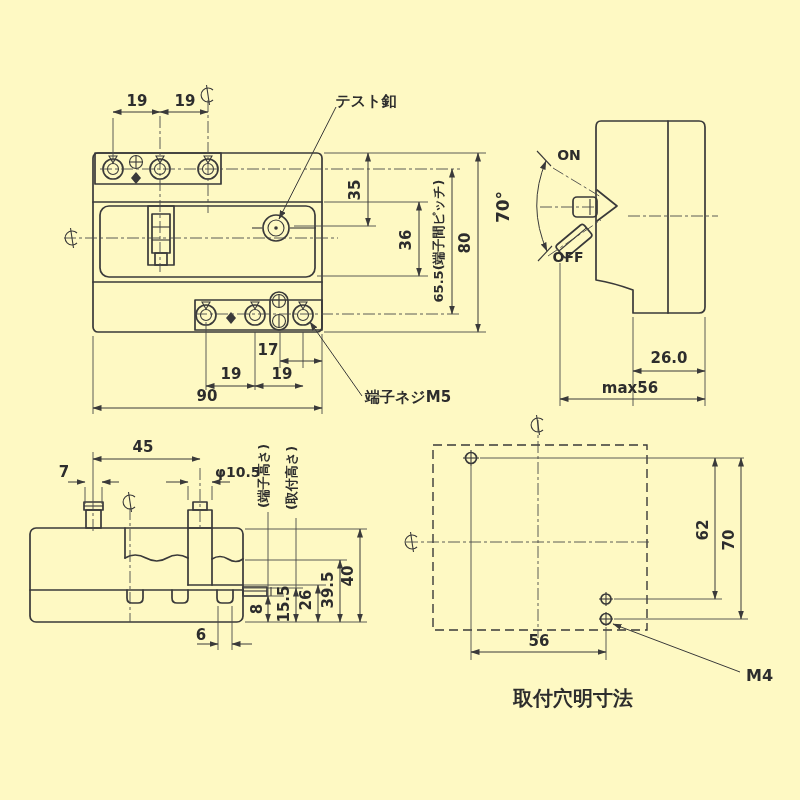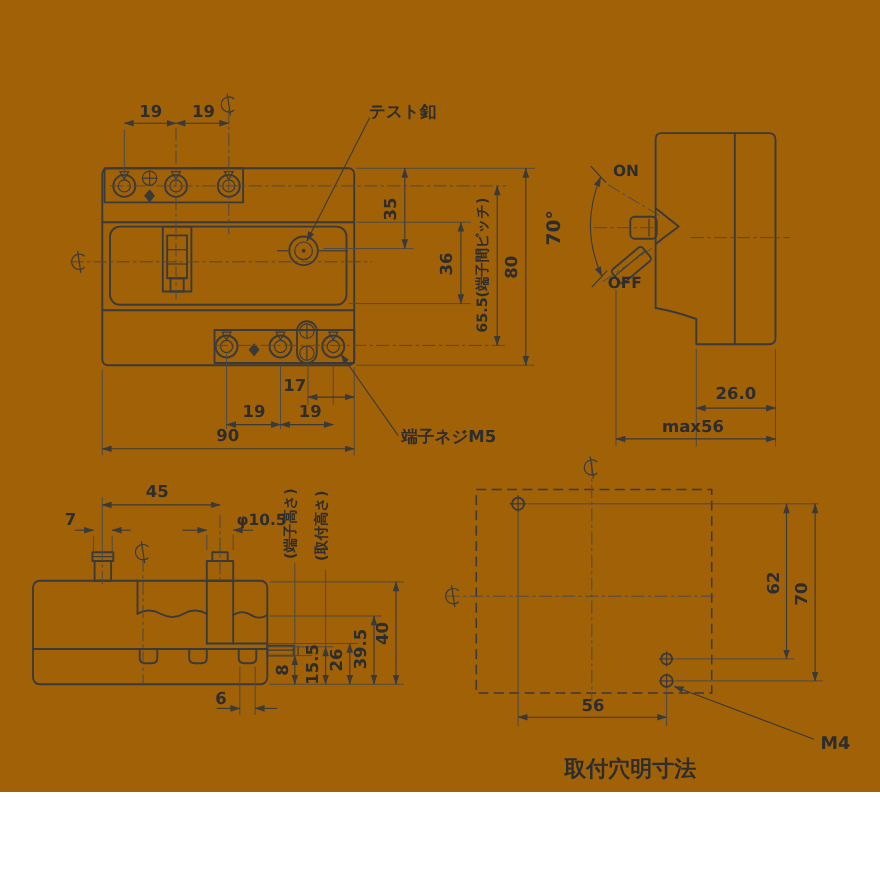--- a/index.html
+++ b/index.html
@@ -1,16 +1,16 @@
 <!DOCTYPE html>
 <html><head>
 <meta charset="utf-8">
 <style>
   html,body{margin:0;padding:0;background:#ffffff;}
-  .page{width:800px;height:720px;background:#a16207;position:relative;overflow:hidden;text-decoration:underline;}
+  .page{width:800px;height:800px;background:#fef9c3;position:relative;overflow:hidden;text-decoration:underline;}
   svg{display:block;}
   .ol{fill:none;stroke:#3a3a3a;stroke-width:1.7;stroke-linejoin:round;stroke-linecap:round;}
   .tl{fill:none;stroke:#3a3a3a;stroke-width:1.1;}
   .xl{fill:none;stroke:#4a4a4a;stroke-width:0.9;}
   .cl{fill:none;stroke:#4a4a4a;stroke-width:0.9;stroke-dasharray:12 3 3 3;}
   .dash{fill:none;stroke:#3a3a3a;stroke-width:1.4;stroke-dasharray:9 5;}
   .dim{fill:none;stroke:#3a3a3a;stroke-width:1;marker-start:url(#as);marker-end:url(#ae);}
   .dim-e{fill:none;stroke:#3a3a3a;stroke-width:1;marker-end:url(#ae);}
   .dim-s{fill:none;stroke:#3a3a3a;stroke-width:1;marker-start:url(#as);}
   .fd{fill:#3a3a3a;stroke:none;}

